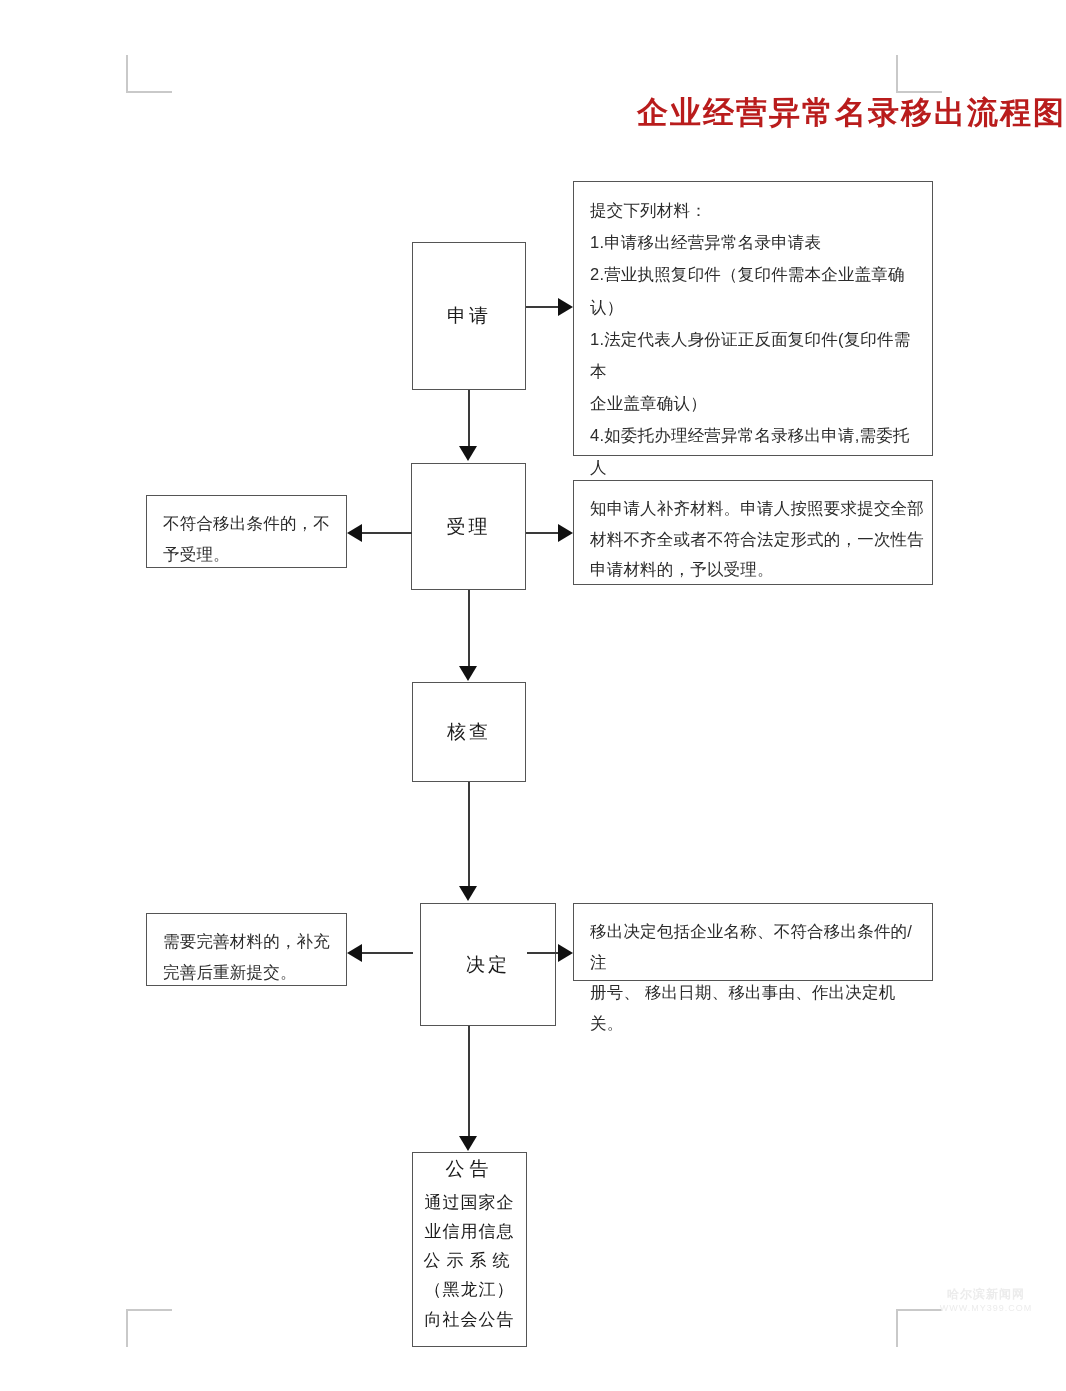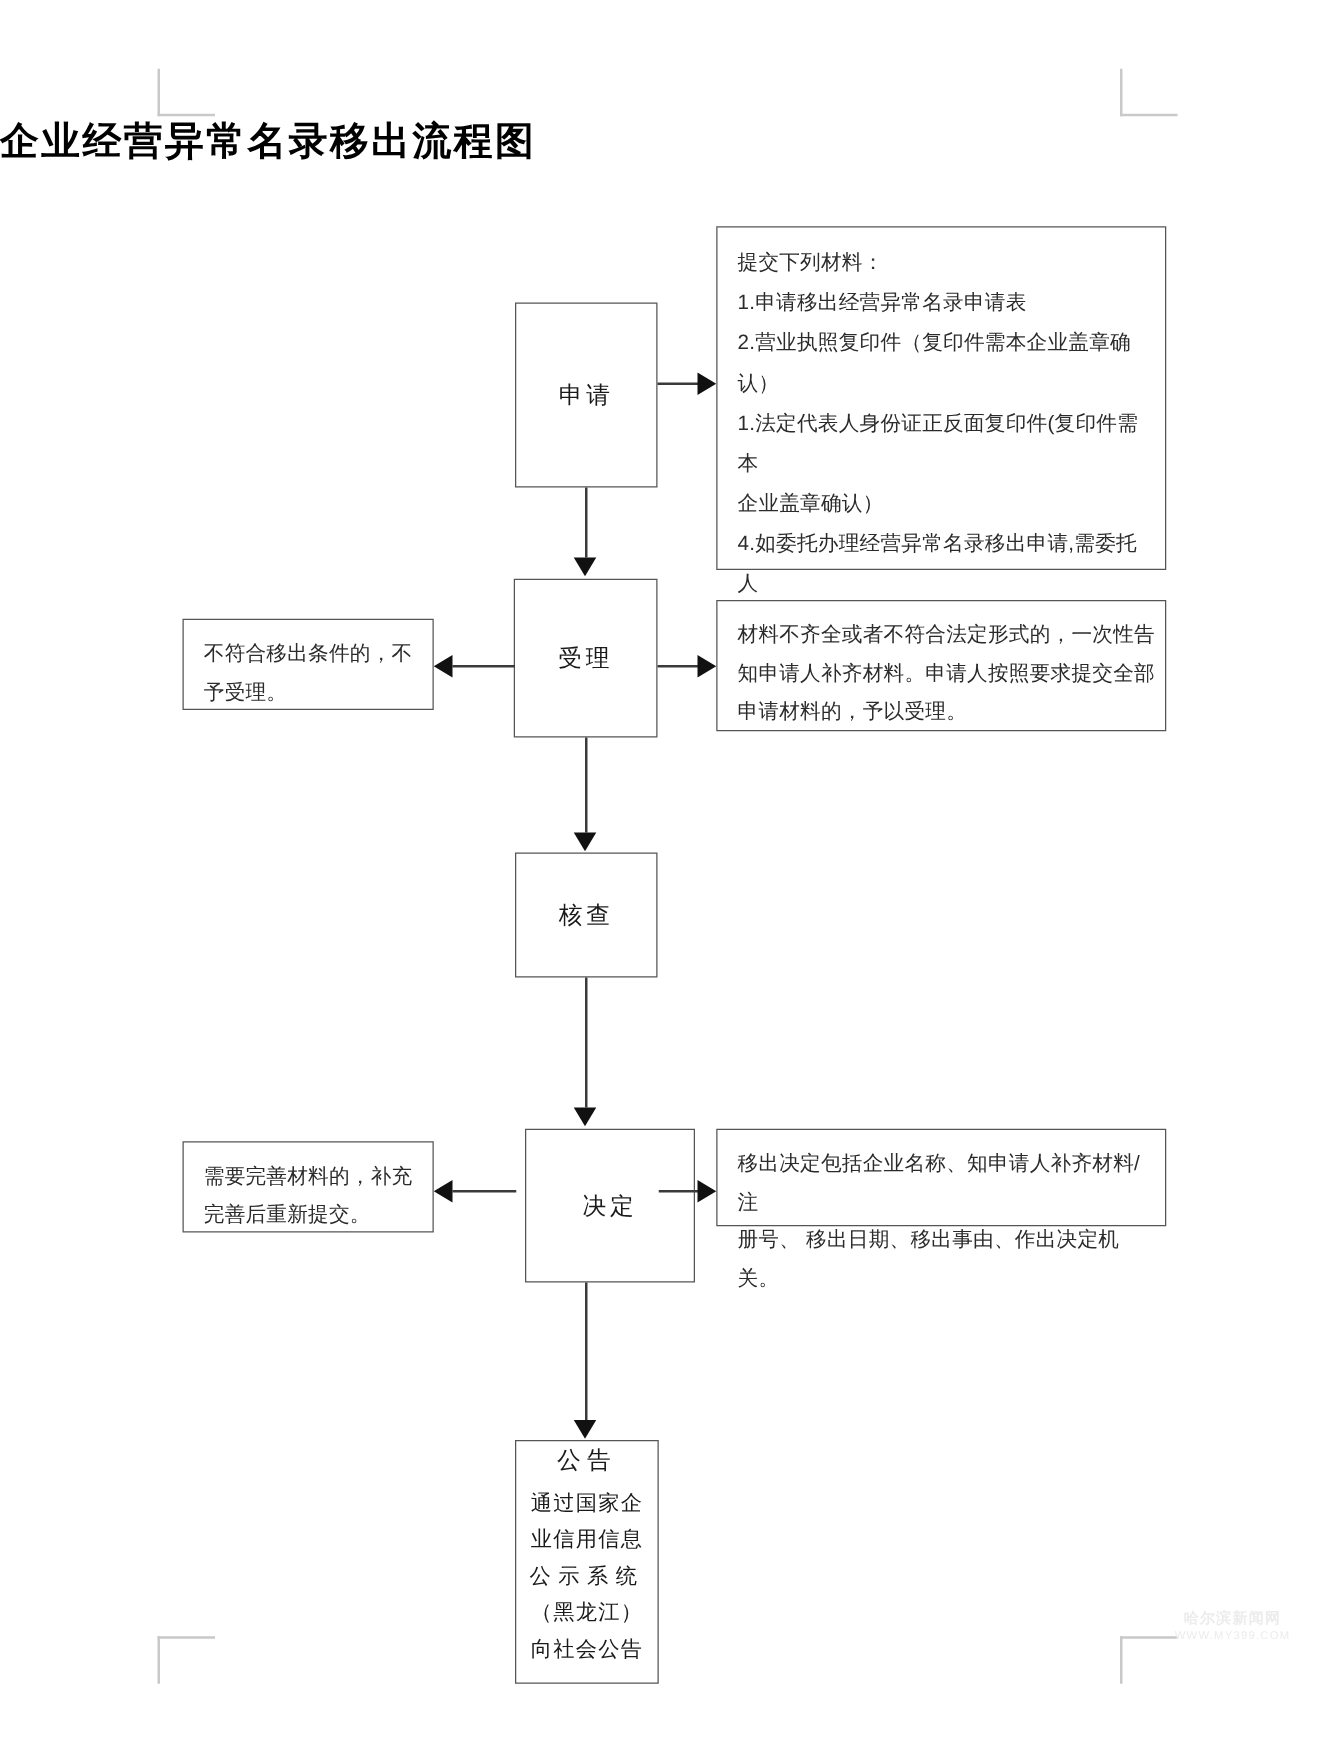--- a/index.html
+++ b/index.html
@@ -34,26 +34,26 @@
              transform: translateY(-36px); }
   .crop-br { left: 896px;  top: 1345px; border-left: 2px solid #c9c9c9;  border-top: 2px solid #c9c9c9;
              transform: translateY(-36px); }
 
   
   #title {
     position: absolute;
     left: 0;
     top: 92px;
     width: 1066px;
-    text-align: left;
+    text-align: right;
     font-family: "DejaVu Sans", "Liberation Sans", sans-serif;
     font-size: 31px;
     font-weight: 700;
     letter-spacing: 2px;
-    color: #000000;
+    color: #b91c1c;
     white-space: nowrap;
   }
 
   
   .box {
     position: absolute;
     box-sizing: border-box;
     border: 1.6px solid #555;
     background: #ffffff;
   }
@@ -193,22 +193,22 @@
 
   <div class="box note" style="left:146px; top:495px; width:201px; height:73px;">
     <div>不符合移出条件的，不</div>
     <div>予受理。</div>
   </div>
 
   <div class="hline" style="left:526px; top:532px; width:33px;"></div>
   <div class="arrow-right" style="left:558px; top:524px;"></div>
 
   <div class="box note" style="left:573px; top:480px; width:360px; height:105px;">
+    <div>知申请人补齐材料。申请人按照要求提交全部</div>
     <div>材料不齐全或者不符合法定形式的，一次性告</div>
-    <div>知申请人补齐材料。申请人按照要求提交全部</div>
     <div>申请材料的，予以受理。</div>
   </div>
 
   <div class="vline" style="left:468px; top:590px; height:76px;"></div>
   <div class="arrow-down" style="left:459px; top:666px;"></div>
 
   <div class="box node" style="left:412px; top:682px; width:114px; height:100px;">
     <span>核查</span>
   </div>
 
@@ -224,21 +224,21 @@
 
   <div class="box note" style="left:146px; top:913px; width:201px; height:73px;">
     <div>需要完善材料的，补充</div>
     <div>完善后重新提交。</div>
   </div>
 
   <div class="hline" style="left:527px; top:952px; width:32px;"></div>
   <div class="arrow-right" style="left:558px; top:944px;"></div>
 
   <div class="box note" style="left:573px; top:903px; width:360px; height:78px;">
-    <div>移出决定包括企业名称、知申请人补齐材料/注</div>
+    <div>移出决定包括企业名称、不符合移出条件的/注</div>
     <div>册号、 移出日期、移出事由、作出决定机关。</div>
   </div>
 
   <div class="vline" style="left:468px; top:1026px; height:110px;"></div>
   <div class="arrow-down" style="left:459px; top:1136px;"></div>
 
   <div class="box terminal" style="left:412px; top:1152px; width:115px; height:195px;">
     <div class="head">公告</div>
     <div class="ln">通过国家企</div>
     <div class="ln">业信用信息</div>

